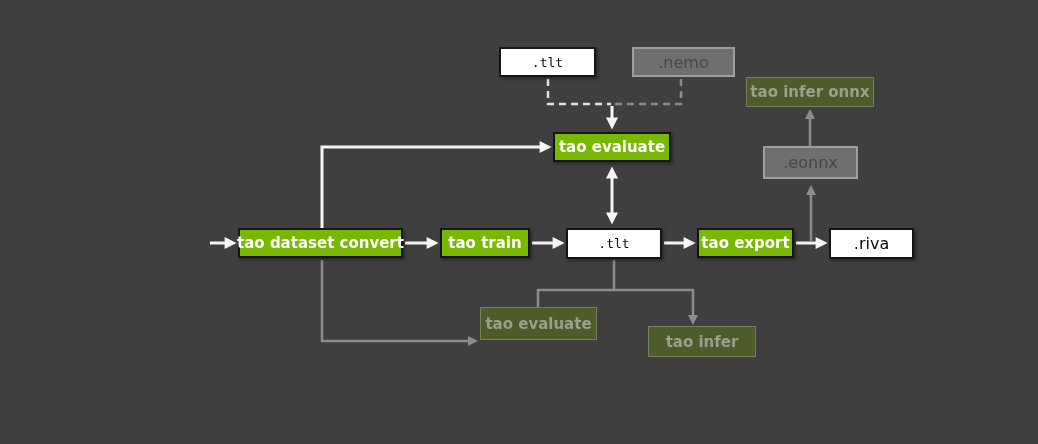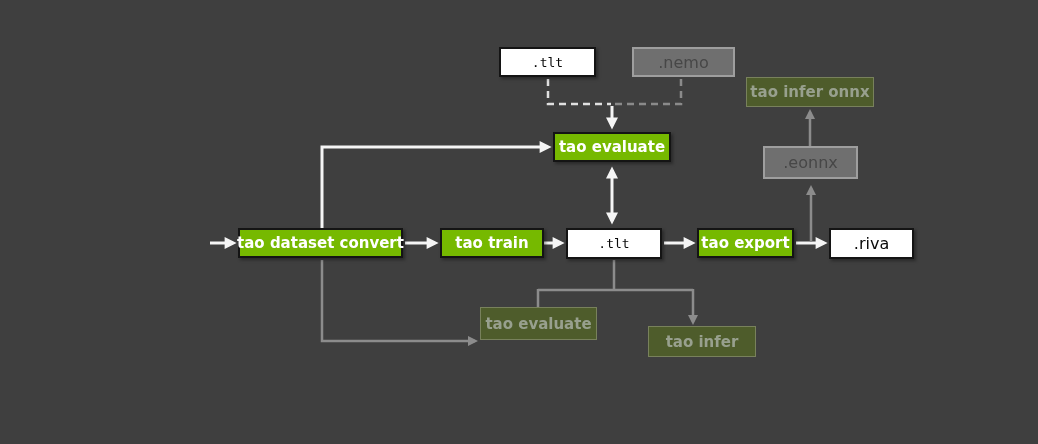--- a/index.html
+++ b/index.html
@@ -100,21 +100,21 @@
 
   <div class="node olive" style="left:746px;top:77px;width:128px;height:30px">tao infer onnx</div>
 
   <div class="node green" style="left:553px;top:132px;width:118px;height:30px">tao evaluate</div>
 
   <div class="node file-gray" style="left:763px;top:146px;width:95px;height:33px">.eonnx</div>
 
 
   <div class="node green" style="left:238px;top:228px;width:165px;height:30px">tao dataset convert</div>
 
-  <div class="node green" style="left:440px;top:228px;width:104px;height:30px">tao train</div>
+  <div class="node green" style="left:440px;top:228px;width:90px;height:30px">tao train</div>
 
   <div class="node file-white mono" style="left:566px;top:228px;width:96px;height:31px">.tlt</div>
 
   <div class="node green" style="left:697px;top:228px;width:97px;height:30px">tao export</div>
 
   <div class="node file-white sans" style="left:829px;top:228px;width:85px;height:31px">.riva</div>
 
   <div class="node olive" style="left:480px;top:307px;width:117px;height:33px">tao evaluate</div>
 
   <div class="node olive" style="left:648px;top:326px;width:108px;height:31px">tao infer</div>

